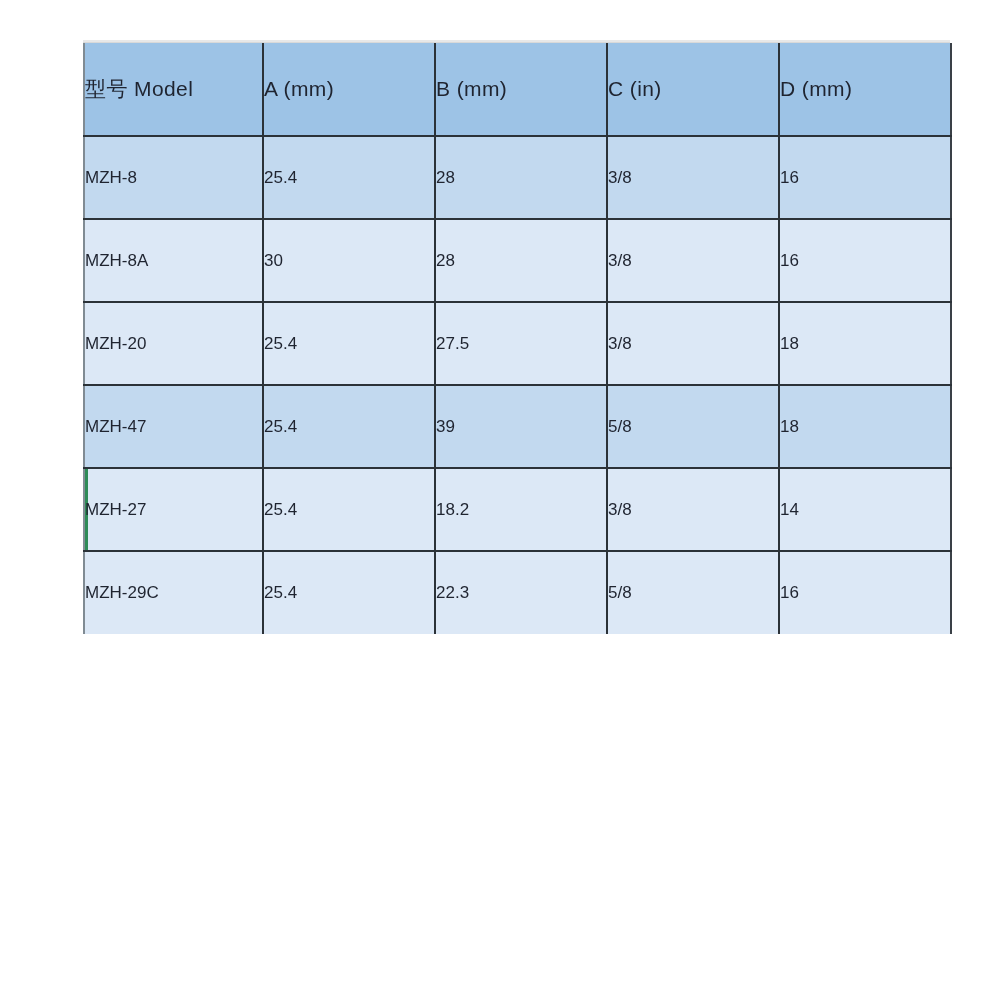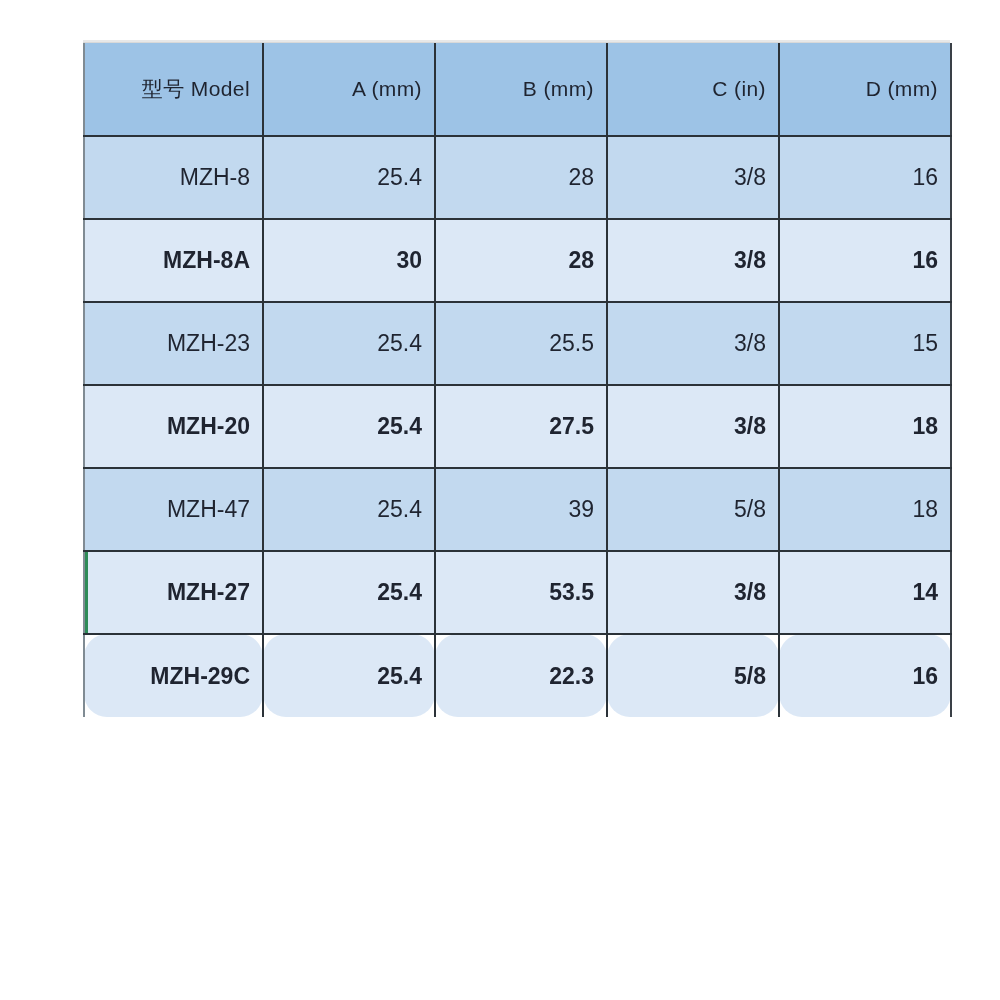--- a/index.html
+++ b/index.html
@@ -42,51 +42,51 @@
   table.spec col.c0 { width: 179px; }
   table.spec col.c1 { width: 172px; }
   table.spec col.c2 { width: 172px; }
   table.spec col.c3 { width: 172px; }
   table.spec col.c4 { width: 172px; }
 
   table.spec th,
   table.spec td {
     border-right: 2px solid #2b3238;
     border-bottom: 2px solid #2b3238;
-    text-align: right;
+    text-align: left;
     vertical-align: middle;
     color: #1f2430;
-    padding: 12px;
+    padding: 0;
     box-sizing: border-box;
   }
   table.spec th:last-child,
   table.spec td:last-child {
     border-right: none;
   }
 
   
   table.spec thead th {
     height: 93px;
     background: #9dc3e6;
     font-size: 21px;
     font-weight: 400;
     letter-spacing: 0.4px;
   }
 
   
   table.spec tbody td {
     height: 83px;
-    font-size: 23px;
+    font-size: 17px;
     font-weight: 400;
   }
   table.spec tbody tr.shade-dark td { background: #c2d9ef; }
-  table.spec tbody tr.shade-light td { background: #dce8f6; font-weight: bold; }
+  table.spec tbody tr.shade-light td { background: #dce8f6; }
 
   
-  table.spec tbody tr:last-child td { border-bottom: none; border-radius: 23px; }
+  table.spec tbody tr:last-child td { border-bottom: none; }
 
   
   table.spec tbody tr.accent-left td:first-child {
     box-shadow: inset 3px 0 0 0 #2e8b57;
   }
 </style>
 </head>
 <body>
 
 <div id="spec-table-wrap">
@@ -116,45 +116,38 @@
           <td>3/8</td>
           <td>16</td>
         </tr>
         <tr class="shade-light">
           <td>MZH-8A</td>
           <td>30</td>
           <td>28</td>
           <td>3/8</td>
           <td>16</td>
         </tr>
-        <tr class="shade-dark">
-          <td>MZH-23</td>
-          <td>25.4</td>
-          <td>25.5</td>
-          <td>3/8</td>
-          <td>15</td>
-        </tr>
         <tr class="shade-light">
           <td>MZH-20</td>
           <td>25.4</td>
           <td>27.5</td>
           <td>3/8</td>
           <td>18</td>
         </tr>
         <tr class="shade-dark">
           <td>MZH-47</td>
           <td>25.4</td>
           <td>39</td>
           <td>5/8</td>
           <td>18</td>
         </tr>
         <tr class="shade-light accent-left">
           <td>MZH-27</td>
           <td>25.4</td>
-          <td>53.5</td>
+          <td>18.2</td>
           <td>3/8</td>
           <td>14</td>
         </tr>
         <tr class="shade-light">
           <td>MZH-29C</td>
           <td>25.4</td>
           <td>22.3</td>
           <td>5/8</td>
           <td>16</td>
         </tr>

